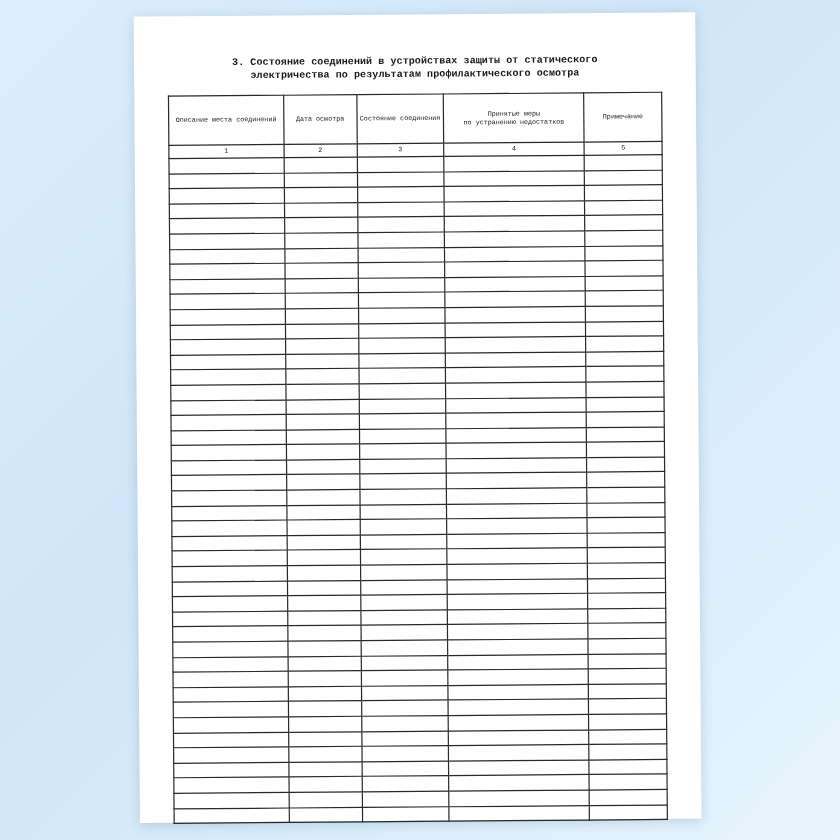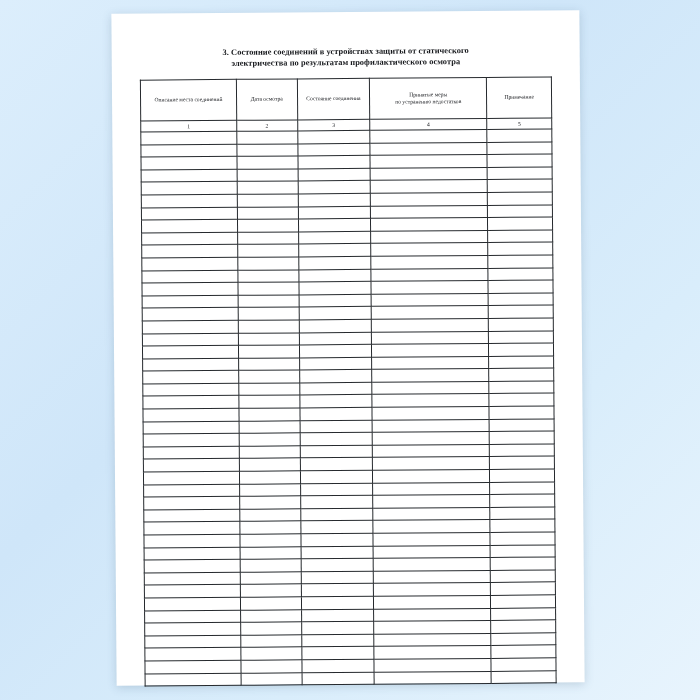--- a/index.html
+++ b/index.html
@@ -18,20 +18,21 @@
     position: absolute;
     inset: 0;
     background: linear-gradient(135deg, #dceefc 0%, #cfe6f9 40%, #d9edfb 70%, #e8f4fd 100%);
   }
   .page-wrap {
     position: absolute;
     left: 0;
     top: 0;
     width: 700px;
     height: 700px;
+    font-family: Liberation Mono, monospace;
   }
   
   .sheet {
     position: absolute;
     left: 114px;
     top: 12px;
     width: 468px;
     height: 672px;
     background: #ffffff;
     box-shadow: 0 2px 10px rgba(60,90,120,0.22);

